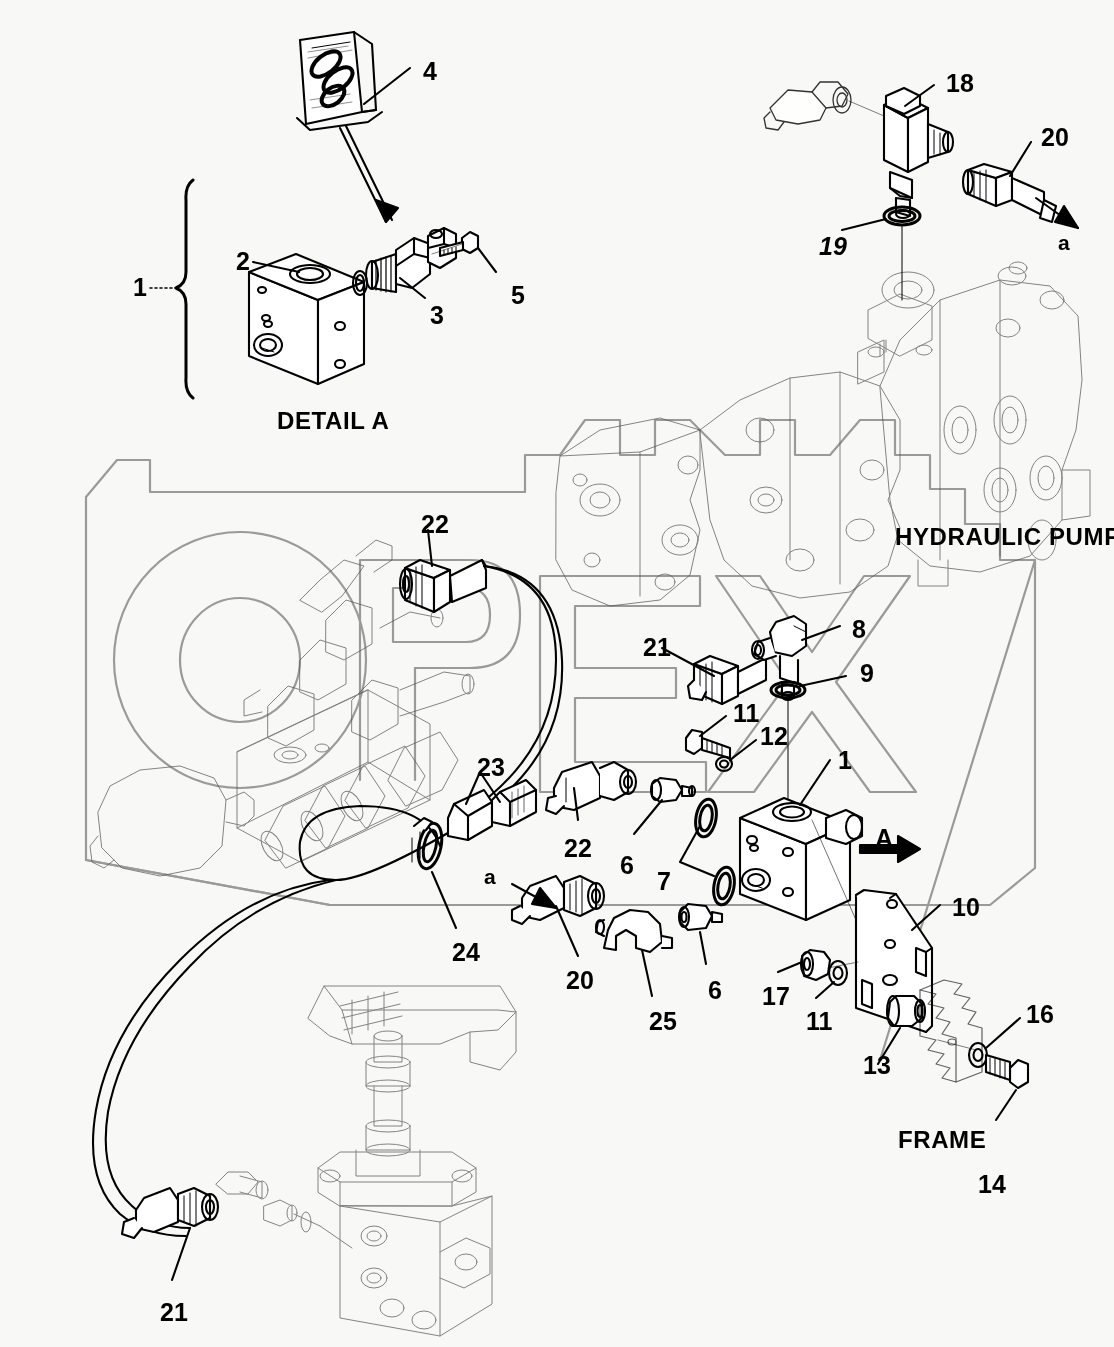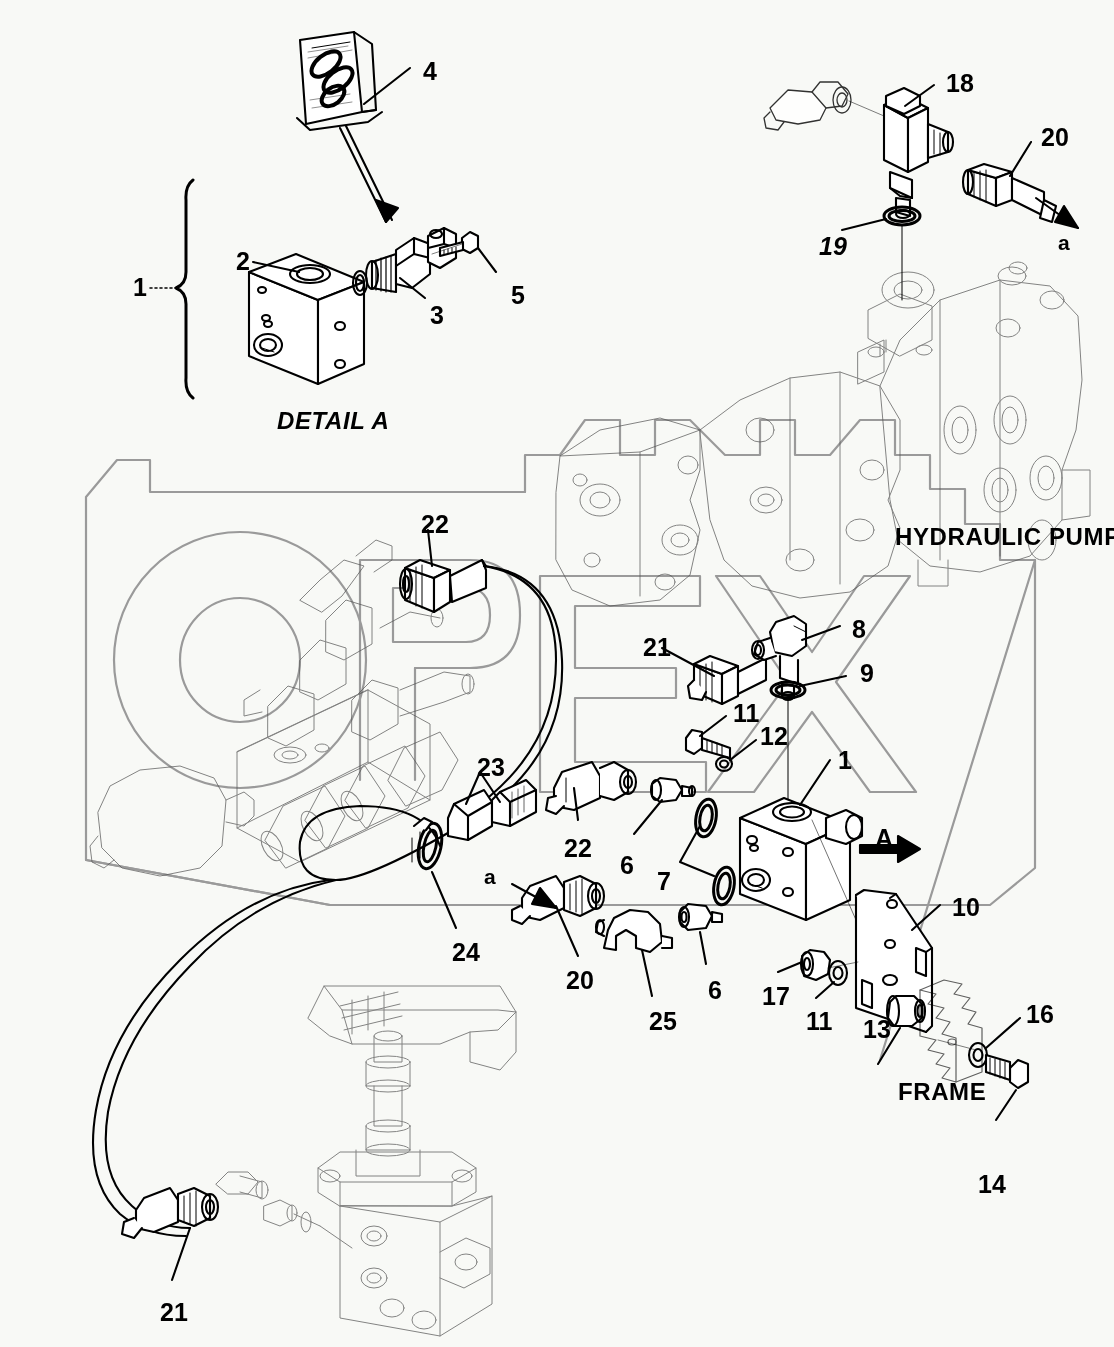--- a/index.html
+++ b/index.html
@@ -578,26 +578,26 @@
   <div class="lbl num" style="left:564px;top:836px;">22</div>
   <div class="lbl num" style="left:620px;top:853px;">6</div>
   <div class="lbl num" style="left:657px;top:869px;">7</div>
   <div class="lbl num" style="left:452px;top:940px;">24</div>
   <div class="lbl num" style="left:566px;top:968px;">20</div>
   <div class="lbl num" style="left:649px;top:1009px;">25</div>
   <div class="lbl num" style="left:708px;top:978px;">6</div>
   <div class="lbl num" style="left:952px;top:895px;">10</div>
   <div class="lbl num" style="left:762px;top:984px;">17</div>
   <div class="lbl num" style="left:806px;top:1009px;">11</div>
-  <div class="lbl num" style="left:863px;top:1017px;">13</div>
+  <div class="lbl num" style="left:863px;top:1053px;">13</div>
   <div class="lbl num" style="left:1026px;top:1002px;">16</div>
   <div class="lbl num" style="left:978px;top:1135px;margin-top:37px;">14</div>
   <div class="lbl num" style="left:160px;top:1300px;">21</div>
 
-  <div class="lbl capbig" style="left:277px;top:409px;font-style:italic;">DETAIL A</div>
+  <div class="lbl capbig" style="left:277px;top:409px;">DETAIL A</div>
   <div class="lbl capbig" style="left:895px;top:525px;">HYDRAULIC PUMP</div>
-  <div class="lbl capbig" style="left:898px;top:1080px;">FRAME</div>
+  <div class="lbl capbig" style="left:898px;top:1128px;">FRAME</div>
 
   <div class="lbl num" style="left:875px;top:826px;">A</div>
   <div class="lbl sub" style="left:1058px;top:232px;">a</div>
   <div class="lbl sub" style="left:484px;top:866px;">a</div>
 
 </div>
 
 </body></html>

